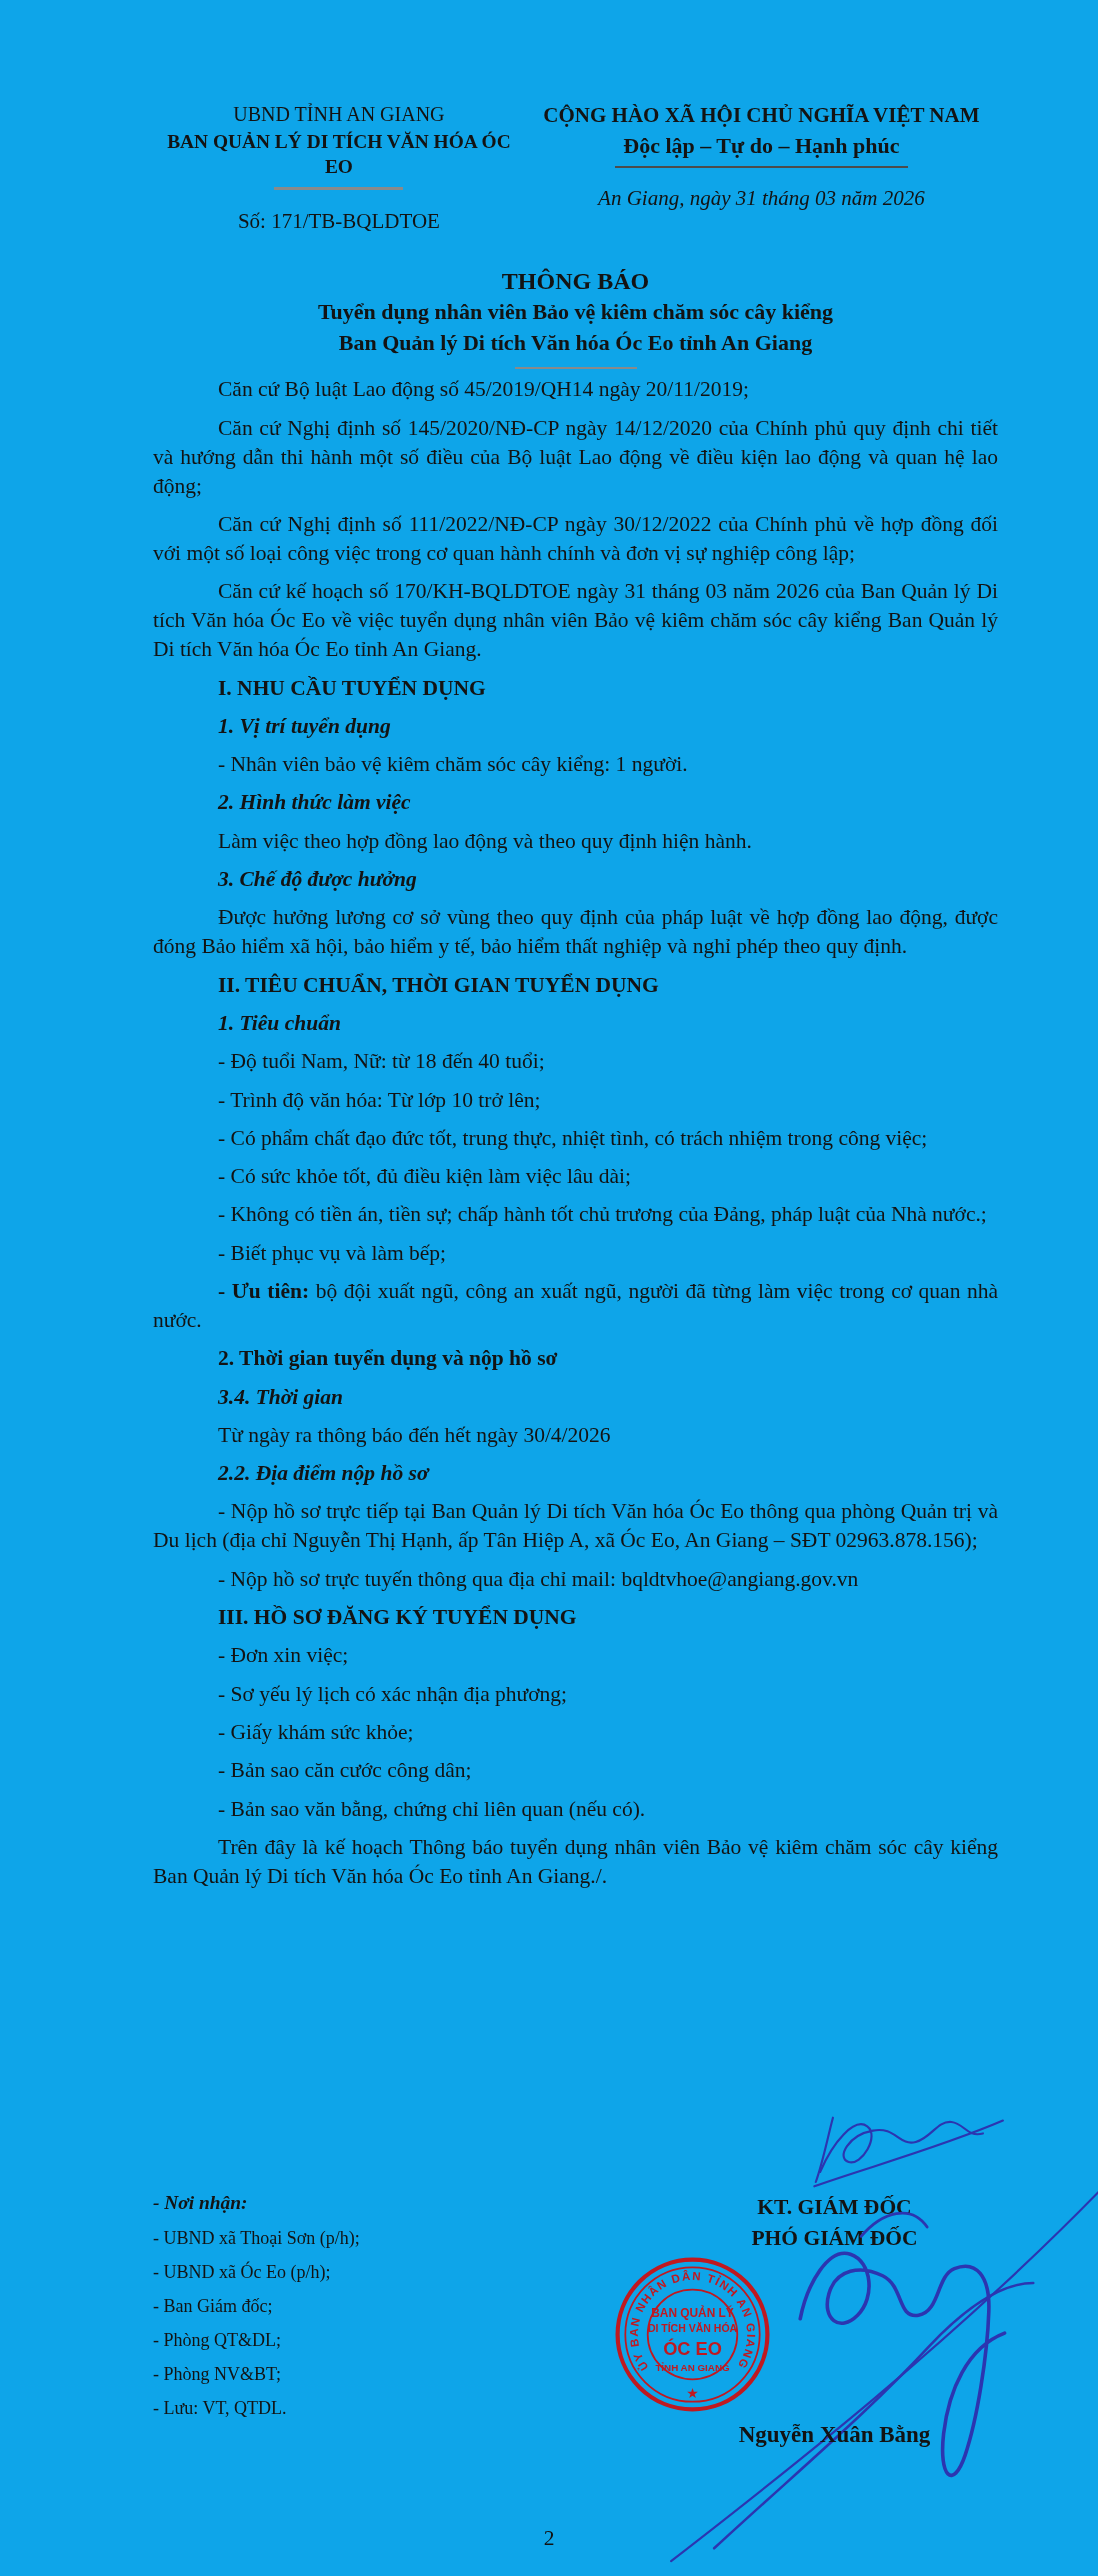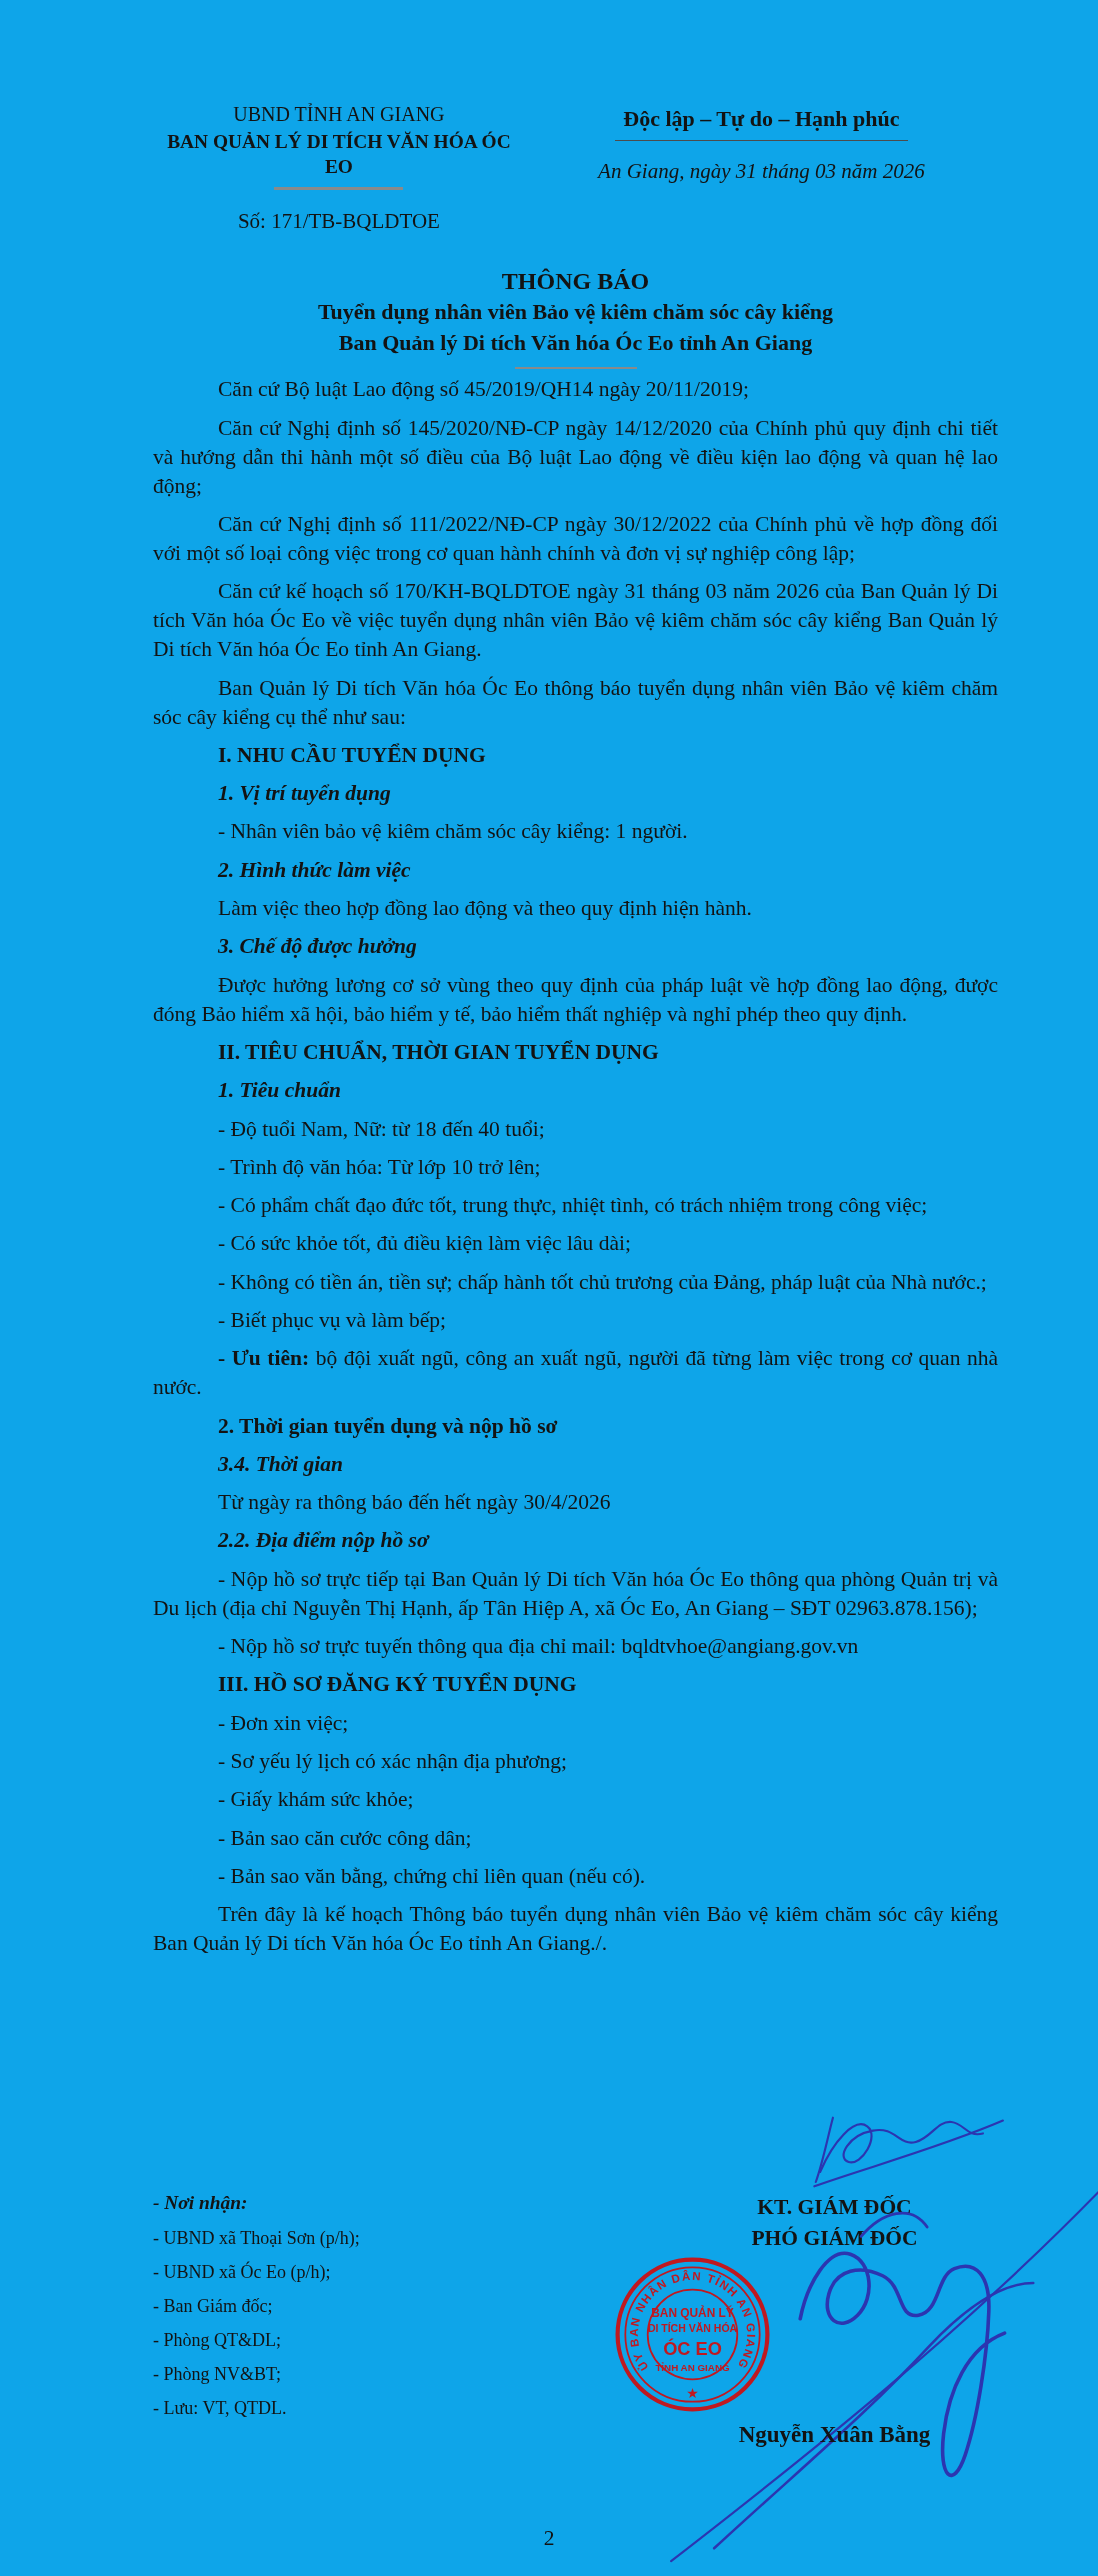--- a/index.html
+++ b/index.html
@@ -59,39 +59,39 @@
   <div class="flow">
 
     <div class="header">
       <div class="header-left">
         <div class="hl-1">UBND TỈNH AN GIANG</div>
         <div class="hl-2">BAN QUẢN LÝ DI TÍCH VĂN HÓA ÓC EO</div>
         <div class="rule-left"></div>
         <div class="doc-no">Số: 171/TB-BQLDTOE</div>
       </div>
       <div class="header-right">
+        <div class="hr-1">CỘNG HÀO XÃ HỘI CHỦ NGHĨA VIỆT NAM</div>
         <div class="hr-2">Độc lập – Tự do – Hạnh phúc</div>
         <div class="rule-right"></div>
         <div class="dateline">An Giang, ngày 31 tháng 03 năm 2026</div>
       </div>
     </div>
 
     <div class="title-block">
       <div class="t-kind">THÔNG BÁO</div>
       <div class="t-sub">Tuyển dụng nhân viên Bảo vệ kiêm chăm sóc cây kiểng</div>
       <div class="t-sub">Ban Quản lý Di tích Văn hóa Óc Eo tỉnh An Giang</div>
       <div class="rule-title"></div>
     </div>
 
     <div class="body">
       <p>Căn cứ Bộ luật Lao động số 45/2019/QH14 ngày 20/11/2019;</p>
       <p>Căn cứ Nghị định số 145/2020/NĐ-CP ngày 14/12/2020 của Chính phủ quy định chi tiết và hướng dẫn thi hành một số điều của Bộ luật Lao động về điều kiện lao động và quan hệ lao động;</p>
       <p>Căn cứ Nghị định số 111/2022/NĐ-CP ngày 30/12/2022 của Chính phủ về hợp đồng đối với một số loại công việc trong cơ quan hành chính và đơn vị sự nghiệp công lập;</p>
       <p>Căn cứ kế hoạch số 170/KH-BQLDTOE ngày 31 tháng 03 năm 2026 của Ban Quản lý Di tích Văn hóa Óc Eo về việc tuyển dụng nhân viên Bảo vệ kiêm chăm sóc cây kiểng Ban Quản lý Di tích Văn hóa Óc Eo tỉnh An Giang.</p>
-      <p>Ban Quản lý Di tích Văn hóa Óc Eo thông báo tuyển dụng nhân viên Bảo vệ kiêm chăm sóc cây kiểng cụ thể như sau:</p>
       <p class="hb">I. NHU CẦU TUYỂN DỤNG</p>
       <p class="hbi">1. Vị trí tuyển dụng</p>
       <p>- Nhân viên bảo vệ kiêm chăm sóc cây kiểng: 1 người.</p>
       <p class="hbi">2. Hình thức làm việc</p>
       <p>Làm việc theo hợp đồng lao động và theo quy định hiện hành.</p>
       <p class="hbi">3. Chế độ được hưởng</p>
       <p>Được hưởng lương cơ sở vùng theo quy định của pháp luật về hợp đồng lao động, được đóng Bảo hiểm xã hội, bảo hiểm y tế, bảo hiểm thất nghiệp và nghỉ phép theo quy định.</p>
       <p class="hb">II. TIÊU CHUẨN, THỜI GIAN TUYỂN DỤNG</p>
       <p class="hbi">1. Tiêu chuẩn</p>
       <p>- Độ tuổi Nam, Nữ: từ 18 đến 40 tuổi;</p>

